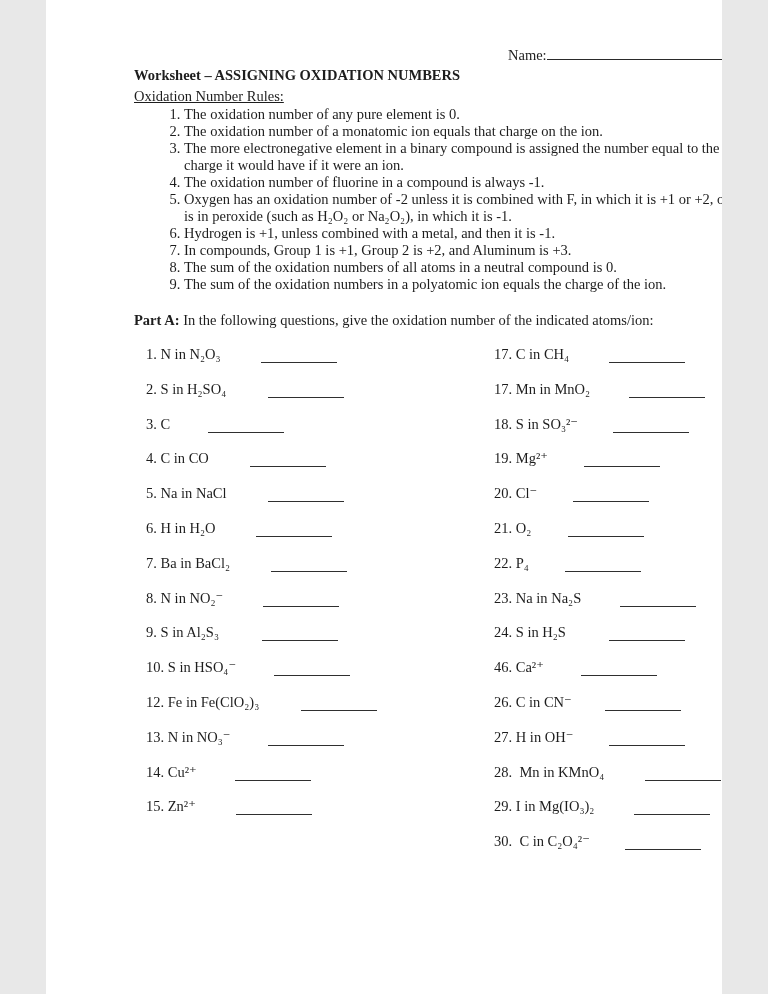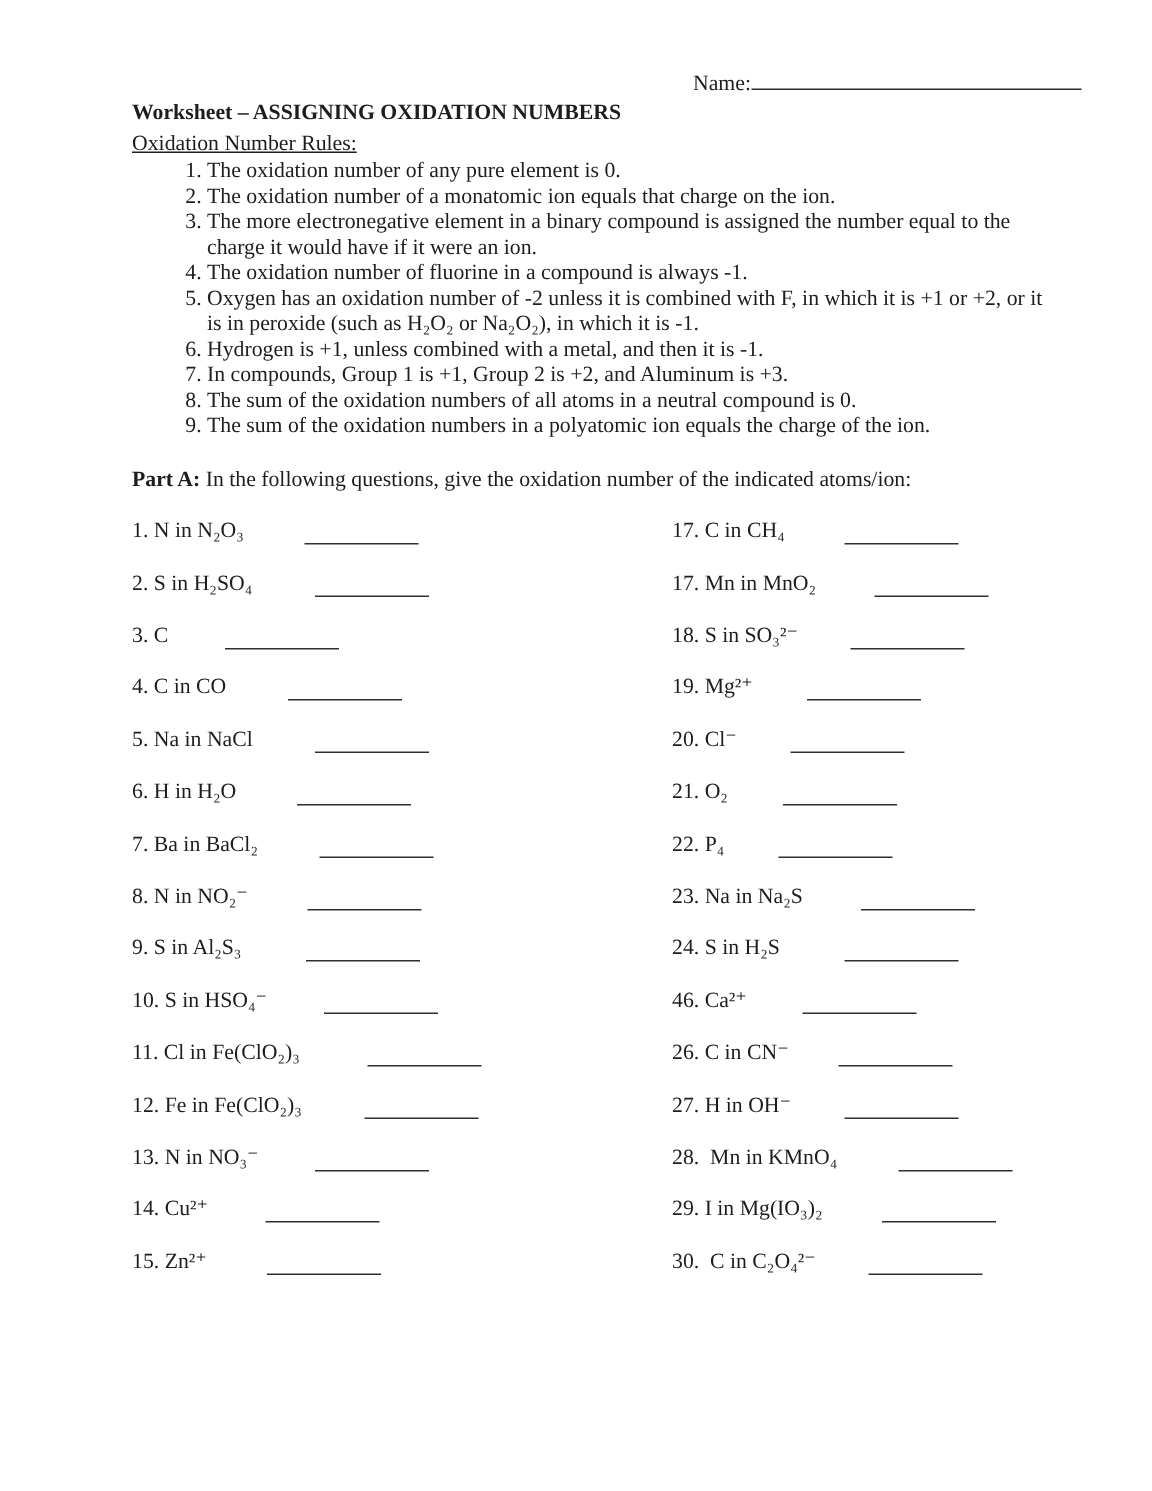--- a/index.html
+++ b/index.html
@@ -1,32 +1,32 @@
 <!DOCTYPE html>
 <html><head>
 <meta charset="utf-8">
 <style>
   html,body{margin:0;padding:0;background:#e8e8e8;}
   .page{
-    width:768px;height:994px;background:#ffffff;position:relative;
+    width:676px;height:994px;background:#ffffff;position:relative;
     font-family:"Liberation Serif","DejaVu Serif",serif;
     font-size:14.5px;line-height:17px;color:#1d1d1d;
     margin:0 auto;overflow:hidden;
   }
   .name-row{position:absolute;top:45px;left:462px;white-space:nowrap;}
   .name-line{display:inline-block;width:220px;height:14px;border-bottom:1.3px solid #2a2a2a;vertical-align:baseline;}
   .title{position:absolute;top:67px;left:88px;right:45px;margin:0;text-align:left;font-size:14.5px;font-weight:700;line-height:17px;}
   .rules-heading{position:absolute;top:88px;left:88px;text-decoration:underline;}
   .rules{position:absolute;top:106px;left:88px;margin:0;padding:0 0 0 50px;width:640px;line-height:17px;}
   .rules li{white-space:pre;margin:0;padding:0;}
   .part-a{position:absolute;top:312px;left:88px;margin:0;}
   .part-a b{font-weight:700;}
   .questions{position:absolute;top:346px;left:0;right:0;height:530px;}
   .q-col{position:absolute;top:0;}
-  .q-col-left{left:88px;width:352px;}
+  .q-col-left{left:100px;width:352px;}
   .q-col-right{left:448px;width:312px;}
   .q-row{position:relative;height:34.8px;}
   .q-label{white-space:pre;}
   .q-blank{position:absolute;left:var(--bx);top:1px;width:76px;height:15px;border-bottom:1.3px solid #2f2f2f;}
 </style>
 </head>
 <body>
 
 <div class="page">
 
@@ -60,21 +60,20 @@
       <div class="q-row" style="--bx:115px"><span class="q-label">1. N in N₂O₃</span><span class="q-blank"></span></div>
       <div class="q-row" style="--bx:122px"><span class="q-label">2. S in H₂SO₄</span><span class="q-blank"></span></div>
       <div class="q-row" style="--bx:62px"><span class="q-label">3. C</span><span class="q-blank"></span></div>
       <div class="q-row" style="--bx:104px"><span class="q-label">4. C in CO</span><span class="q-blank"></span></div>
       <div class="q-row" style="--bx:122px"><span class="q-label">5. Na in NaCl</span><span class="q-blank"></span></div>
       <div class="q-row" style="--bx:110px"><span class="q-label">6. H in H₂O</span><span class="q-blank"></span></div>
       <div class="q-row" style="--bx:125px"><span class="q-label">7. Ba in BaCl₂</span><span class="q-blank"></span></div>
       <div class="q-row" style="--bx:117px"><span class="q-label">8. N in NO₂⁻</span><span class="q-blank"></span></div>
       <div class="q-row" style="--bx:116px"><span class="q-label">9. S in Al₂S₃</span><span class="q-blank"></span></div>
       <div class="q-row" style="--bx:128px"><span class="q-label">10. S in HSO₄⁻</span><span class="q-blank"></span></div>
-      <div class="q-row" style="--bx:157px"><span class="q-label">11. Cl in Fe(ClO₂)₃</span><span class="q-blank"></span></div>
       <div class="q-row" style="--bx:155px"><span class="q-label">12. Fe in Fe(ClO₂)₃</span><span class="q-blank"></span></div>
       <div class="q-row" style="--bx:122px"><span class="q-label">13. N in NO₃⁻</span><span class="q-blank"></span></div>
       <div class="q-row" style="--bx:89px"><span class="q-label">14. Cu²⁺</span><span class="q-blank"></span></div>
       <div class="q-row" style="--bx:90px"><span class="q-label">15. Zn²⁺</span><span class="q-blank"></span></div>
     </div>
 
     <div class="q-col q-col-right">
       <div class="q-row" style="--bx:115px"><span class="q-label">17. C in CH₄</span><span class="q-blank"></span></div>
       <div class="q-row" style="--bx:135px"><span class="q-label">17. Mn in MnO₂</span><span class="q-blank"></span></div>
       <div class="q-row" style="--bx:119px"><span class="q-label">18. S in SO₃²⁻</span><span class="q-blank"></span></div>

